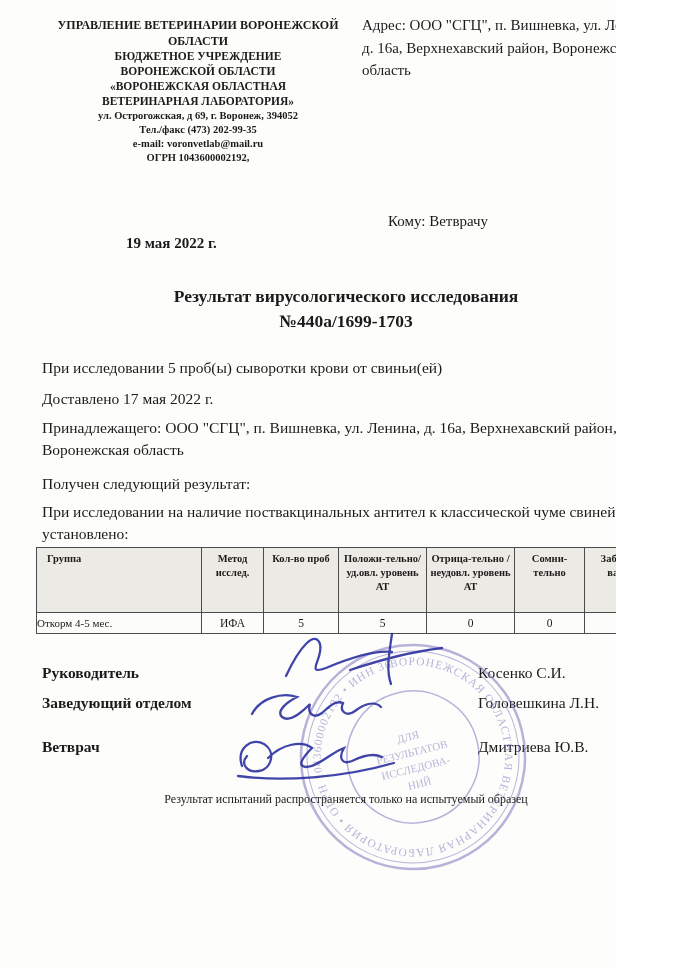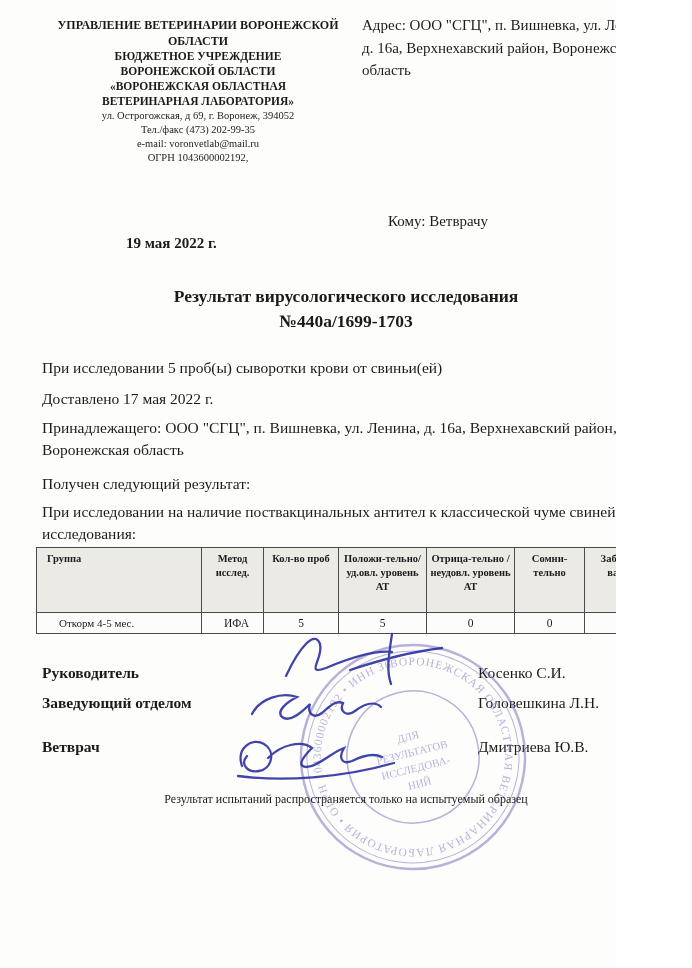--- a/index.html
+++ b/index.html
@@ -9,21 +9,21 @@
     background:#fdfdfb;
     font-family:"Liberation Serif", serif;
     color:#1b1b1b;
     overflow:hidden;
   }
   .abs{position:absolute;}
   
   .lh-left{left:48px;top:18px;width:300px;text-align:center;}
   .lh-dept{font-weight:bold;font-size:12px;line-height:1.3;}
   .lh-org{font-weight:bold;font-size:11.5px;line-height:1.3;margin-top:0;}
-  .lh-addr{font-size:10.5px;line-height:1.32;font-weight:normal;text-align:center;}
+  .lh-addr{font-size:10.5px;line-height:1.32;font-weight:bold;text-align:center;}
   
   .addr-right{left:362px;top:14px;width:296px;font-size:15px;line-height:1.5;}
   .kome{left:388px;top:213px;font-size:15px;}
   .doc-date{left:126px;top:235px;font-size:15px;font-weight:bold;}
   .title{left:0;top:284px;width:692px;text-align:center;font-weight:bold;font-size:17.5px;line-height:1.45;}
   .body-par{left:42px;width:622px;font-size:15.5px;line-height:1.42;}
   .p1{top:357px;}
   .p2{top:388px;}
   .p3{top:417px;}
   .p4{top:473px;}
@@ -35,21 +35,21 @@
     font-family:"Liberation Serif", serif;
   }
   .results-table th{
     border:1px solid #4b4b4b;background:#eceae5;
     font-size:10.5px;font-weight:bold;line-height:1.35;
     padding:4px 3px;vertical-align:top;text-align:center;height:56px;
   }
   .results-table th:first-child{text-align:left;padding-left:10px;}
   .results-table td{
     border:1px solid #4b4b4b;background:#fcfcfa;
-    font-size:11.5px;padding:2px 22px;text-align:center;height:16px;
+    font-size:11.5px;padding:2px 0;text-align:center;height:16px;
   }
   .results-table td:first-child{text-align:left;font-size:11px;}
   
   .sig-role{font-weight:bold;font-size:15.5px;left:42px;}
   .sig-name{font-size:15.5px;left:478px;}
   .r1{top:664px;} .r2{top:694px;} .r3{top:738px;}
   .note{left:0;top:792px;width:692px;text-align:center;font-size:12px;font-weight:normal;}
   .pageno{left:0;top:928px;width:692px;text-align:center;font-size:13.5px;}
   .overlay{position:absolute;left:0;top:0;width:692px;height:968px;pointer-events:none;}
   .stamp-wrap{position:absolute;left:288px;top:632px;width:250px;height:250px;opacity:.5;transform:rotate(-14deg);}
@@ -82,21 +82,21 @@
 
   <div class="abs title">
     <div>Результат вирусологического исследования</div>
     <div>№440а/1699-1703</div>
   </div>
 
   <div class="abs body-par p1">При исследовании 5 проб(ы) сыворотки крови от свиньи(ей)</div>
   <div class="abs body-par p2">Доставлено 17 мая 2022 г.</div>
   <div class="abs body-par p3">Принадлежащего: ООО "СГЦ", п. Вишневка, ул. Ленина, д. 16а, Верхнехавский район, Воронежская область</div>
   <div class="abs body-par p4">Получен следующий результат:</div>
-  <div class="abs body-par p5">При исследовании на наличие поствакцинальных антител к классической чуме свиней исследования:</div>
+  <div class="abs body-par p5">При исследовании на наличие поствакцинальных антител к классической чуме свиней установлено:</div>
 
   <table class="results-table">
     <colgroup>
       <col style="width:165px">
         <col style="width:62px">
         <col style="width:75px">
       <col style="width:88px">
         <col style="width:88px">
         <col style="width:70px">
         <col style="width:74px">

